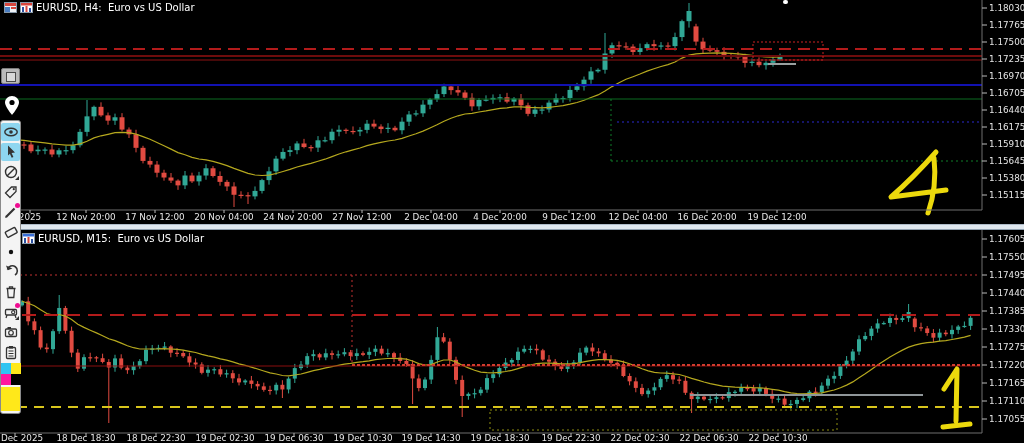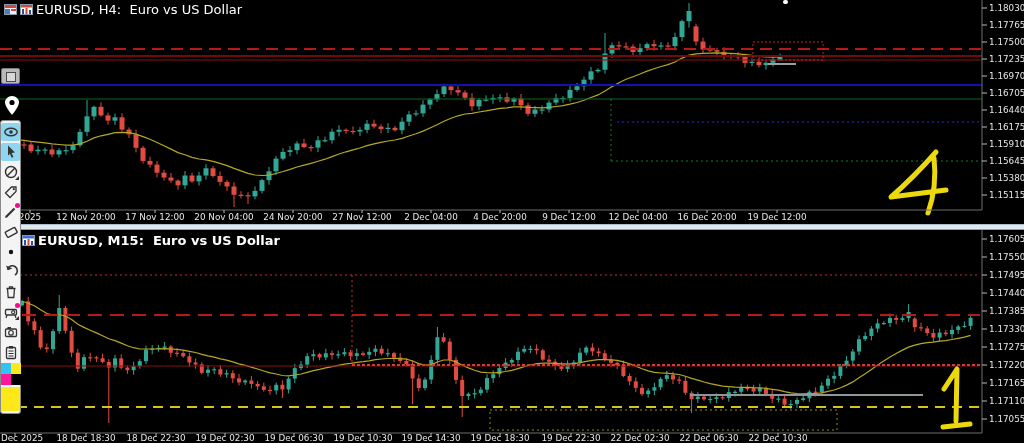--- a/index.html
+++ b/index.html
@@ -3,23 +3,23 @@
 <meta charset="utf-8">
 <style>
   html,body{margin:0;padding:0;background:#000;}
   .screen{position:relative;width:1024px;height:443px;background:#000;overflow:hidden;
           font-family:"DejaVu Sans","Liberation Sans",sans-serif;}
   .chart-svg{position:absolute;left:0;display:block;}
   #svg-top{top:0;}
   #svg-bottom{top:230px;}
   .divider{position:absolute;left:0;top:224px;width:1024px;height:6px;
            background:#dfe7ef;border-top:1px solid #aebbc8;border-bottom:1px solid #8fa0b0;box-sizing:border-box;}
-  .title-row{position:absolute;display:flex;align-items:center;gap:3px;color:#fff;font-size:13px;white-space:pre;}
+  .title-row{position:absolute;display:flex;align-items:center;gap:3px;color:#fff;font-size:10px;white-space:pre;}
   #title-top{left:4px;top:2px;}
-  #title-bottom{left:22px;top:233px;font-weight:bold;}
+  #title-bottom{left:22px;top:233px;}
   .mini-icon{display:inline-block;}
   .obj-btn{position:absolute;left:1px;top:68px;width:19px;height:16px;background:#b9b9b9;
            border:1px solid #7d7d7d;border-radius:2px;box-sizing:border-box;}
   .obj-btn:after{content:"";position:absolute;left:4px;top:3px;width:8px;height:8px;
                  border:1px solid #4a4a4a;background:#d8d8d8;}
   .cursor-dot{position:absolute;left:783px;top:0;width:5px;height:4px;background:#fff;border-radius:2px;}
   
   .pen-pin{position:absolute;left:2px;top:95px;}
   .tb{position:absolute;left:0;top:120px;width:21px;background:#f4f4f4;border:1px solid #8a8a8a;
       border-radius:3px;box-sizing:border-box;display:flex;flex-direction:column;align-items:center;

